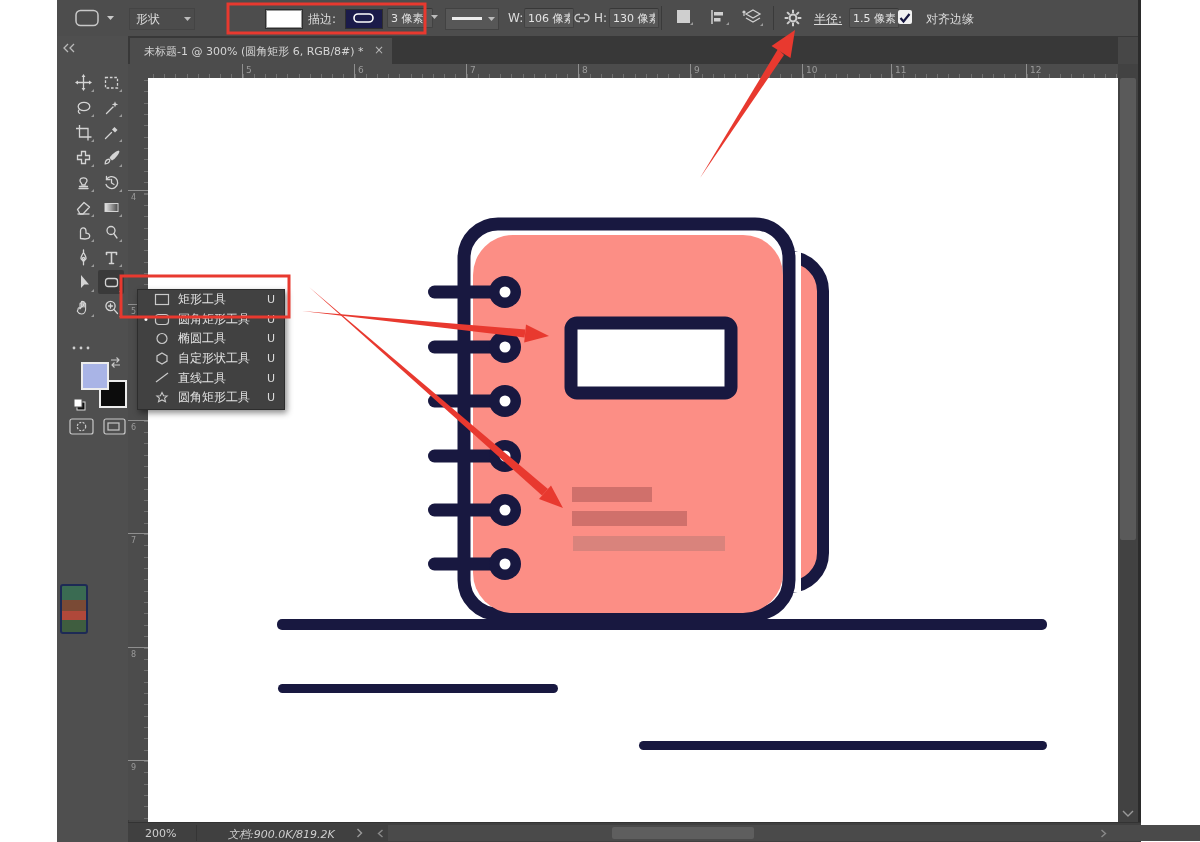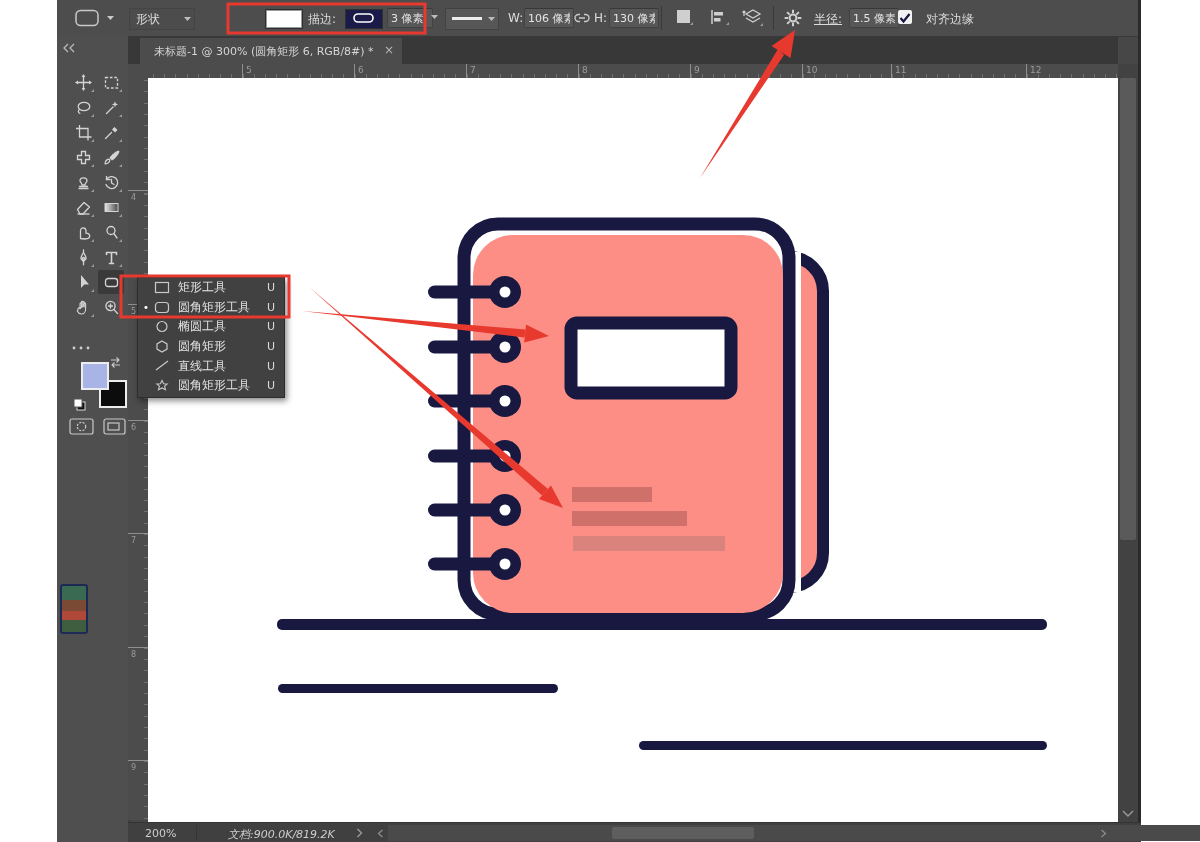--- a/index.html
+++ b/index.html
@@ -19,21 +19,21 @@
   .ob-divider{position:absolute;top:6px;width:1px;height:24px;background:#3a3a3a;}
   .icon-btn{position:absolute;cursor:pointer;}
   
   #toolbar{left:57px;top:36px;width:71px;height:806px;background:#4f4f4f;border-right:1px solid #3c3c3c;}
   .tcell{position:absolute;width:26px;height:24px;display:flex;align-items:center;justify-content:center;}
   .tcell::after{content:"";position:absolute;right:2px;bottom:2px;
                 border-left:3px solid transparent;border-bottom:3px solid #9a9a9a;}
   .tcell.selected{background:#3a3a3a;border-radius:2px;}
   
   #tab-bar{left:128px;top:36px;width:990px;height:28px;background:#383838;}
-  #tab{position:absolute;left:12px;top:2px;width:262px;height:26px;background:#4c4c4c;}
+  #tab{position:absolute;left:2px;top:2px;width:262px;height:26px;background:#4c4c4c;}
   #tab-title{position:absolute;left:14px;top:6px;font-size:11px;color:#d5d5d5;white-space:nowrap;}
   #tab-close{position:absolute;right:8px;top:5px;font-size:12px;color:#b5b5b5;cursor:pointer;}
   
   #ruler-corner{left:128px;top:64px;width:20px;height:14px;background:#4c4c4c;border-right:1px solid #3c3c3c;border-bottom:1px solid #3c3c3c;}
   #top-ruler{left:148px;top:64px;width:970px;height:14px;background:#4c4c4c;
     background-image:repeating-linear-gradient(90deg,#707070 0 1px,transparent 1px 11.2px);
     background-size:100% 4px;background-position:5px bottom;background-repeat:repeat-x;}
   .tr-num{position:absolute;top:0;height:13px;border-left:1px solid #8f8f8f;font-size:9px;
           color:#9b9b9b;padding:1px 0 0 3px;line-height:10px;}
   #left-ruler{left:128px;top:78px;width:20px;height:742px;background:#4c4c4c;
@@ -53,21 +53,21 @@
   #flyout{left:137px;top:277px;width:146px;height:119px;background:#414141;border:1px solid #2d2d2d;
           box-shadow:2px 3px 6px rgba(0,0,0,.45);z-index:40;}
   .fly-row{position:relative;height:19.6px;display:flex;align-items:center;cursor:pointer;}
   .fly-bullet{position:absolute;left:3px;width:10px;text-align:center;font-size:10px;color:#fff;}
   .fly-icon{position:absolute;left:15px;top:3px;}
   .fly-label{position:absolute;left:40px;font-size:12px;color:#e2e2e2;white-space:nowrap;}
   .fly-short{position:absolute;right:9px;font-size:11px;color:#dadada;}
   
   #art-svg{left:0;top:0;z-index:15;pointer-events:none;}
   #anno-svg{left:0;top:0;z-index:50;pointer-events:none;}
-  #flyout{z-index:40;}
+  #flyout{z-index:40;margin-top:12px;}
   
   .swatch{position:absolute;border:2px solid #ededed;box-sizing:border-box;}
   #thumbnail{position:absolute;left:3px;top:548px;width:24px;height:46px;border:2px solid #1d2a55;border-radius:3px;
     background:linear-gradient(180deg,#3a6b52 0 30%,#7a4a35 30% 55%,#b0483a 55% 75%,#3f5d3f 75% 100%);}
 </style>
 </head>
 <body>
 
 <div class="abs" id="app-bg"></div>
 <div class="abs" id="right-edge"></div>
@@ -457,21 +457,21 @@
     <svg class="fly-icon" width="18" height="13">
         <circle cx="9" cy="6.5" r="5" fill="none" stroke="#c9c9c9" stroke-width="1.2"></circle>
       </svg>
     <span class="fly-label">椭圆工具</span>
     <span class="fly-short">U</span>
   </div>
   <div class="fly-row">
     <svg class="fly-icon" width="18" height="13">
         <path d="M9 1l5 2.9v5.2L9 12 4 9.1V3.9z" fill="none" stroke="#c9c9c9" stroke-width="1.2"></path>
       </svg>
-    <span class="fly-label">圆角矩形</span>
+    <span class="fly-label">自定形状工具</span>
     <span class="fly-short">U</span>
   </div>
   <div class="fly-row">
     <svg class="fly-icon" width="18" height="13">
         <path d="M3 11L15 2" stroke="#c9c9c9" stroke-width="1.2"></path>
       </svg>
     <span class="fly-label">直线工具</span>
     <span class="fly-short">U</span>
   </div>
   <div class="fly-row">

